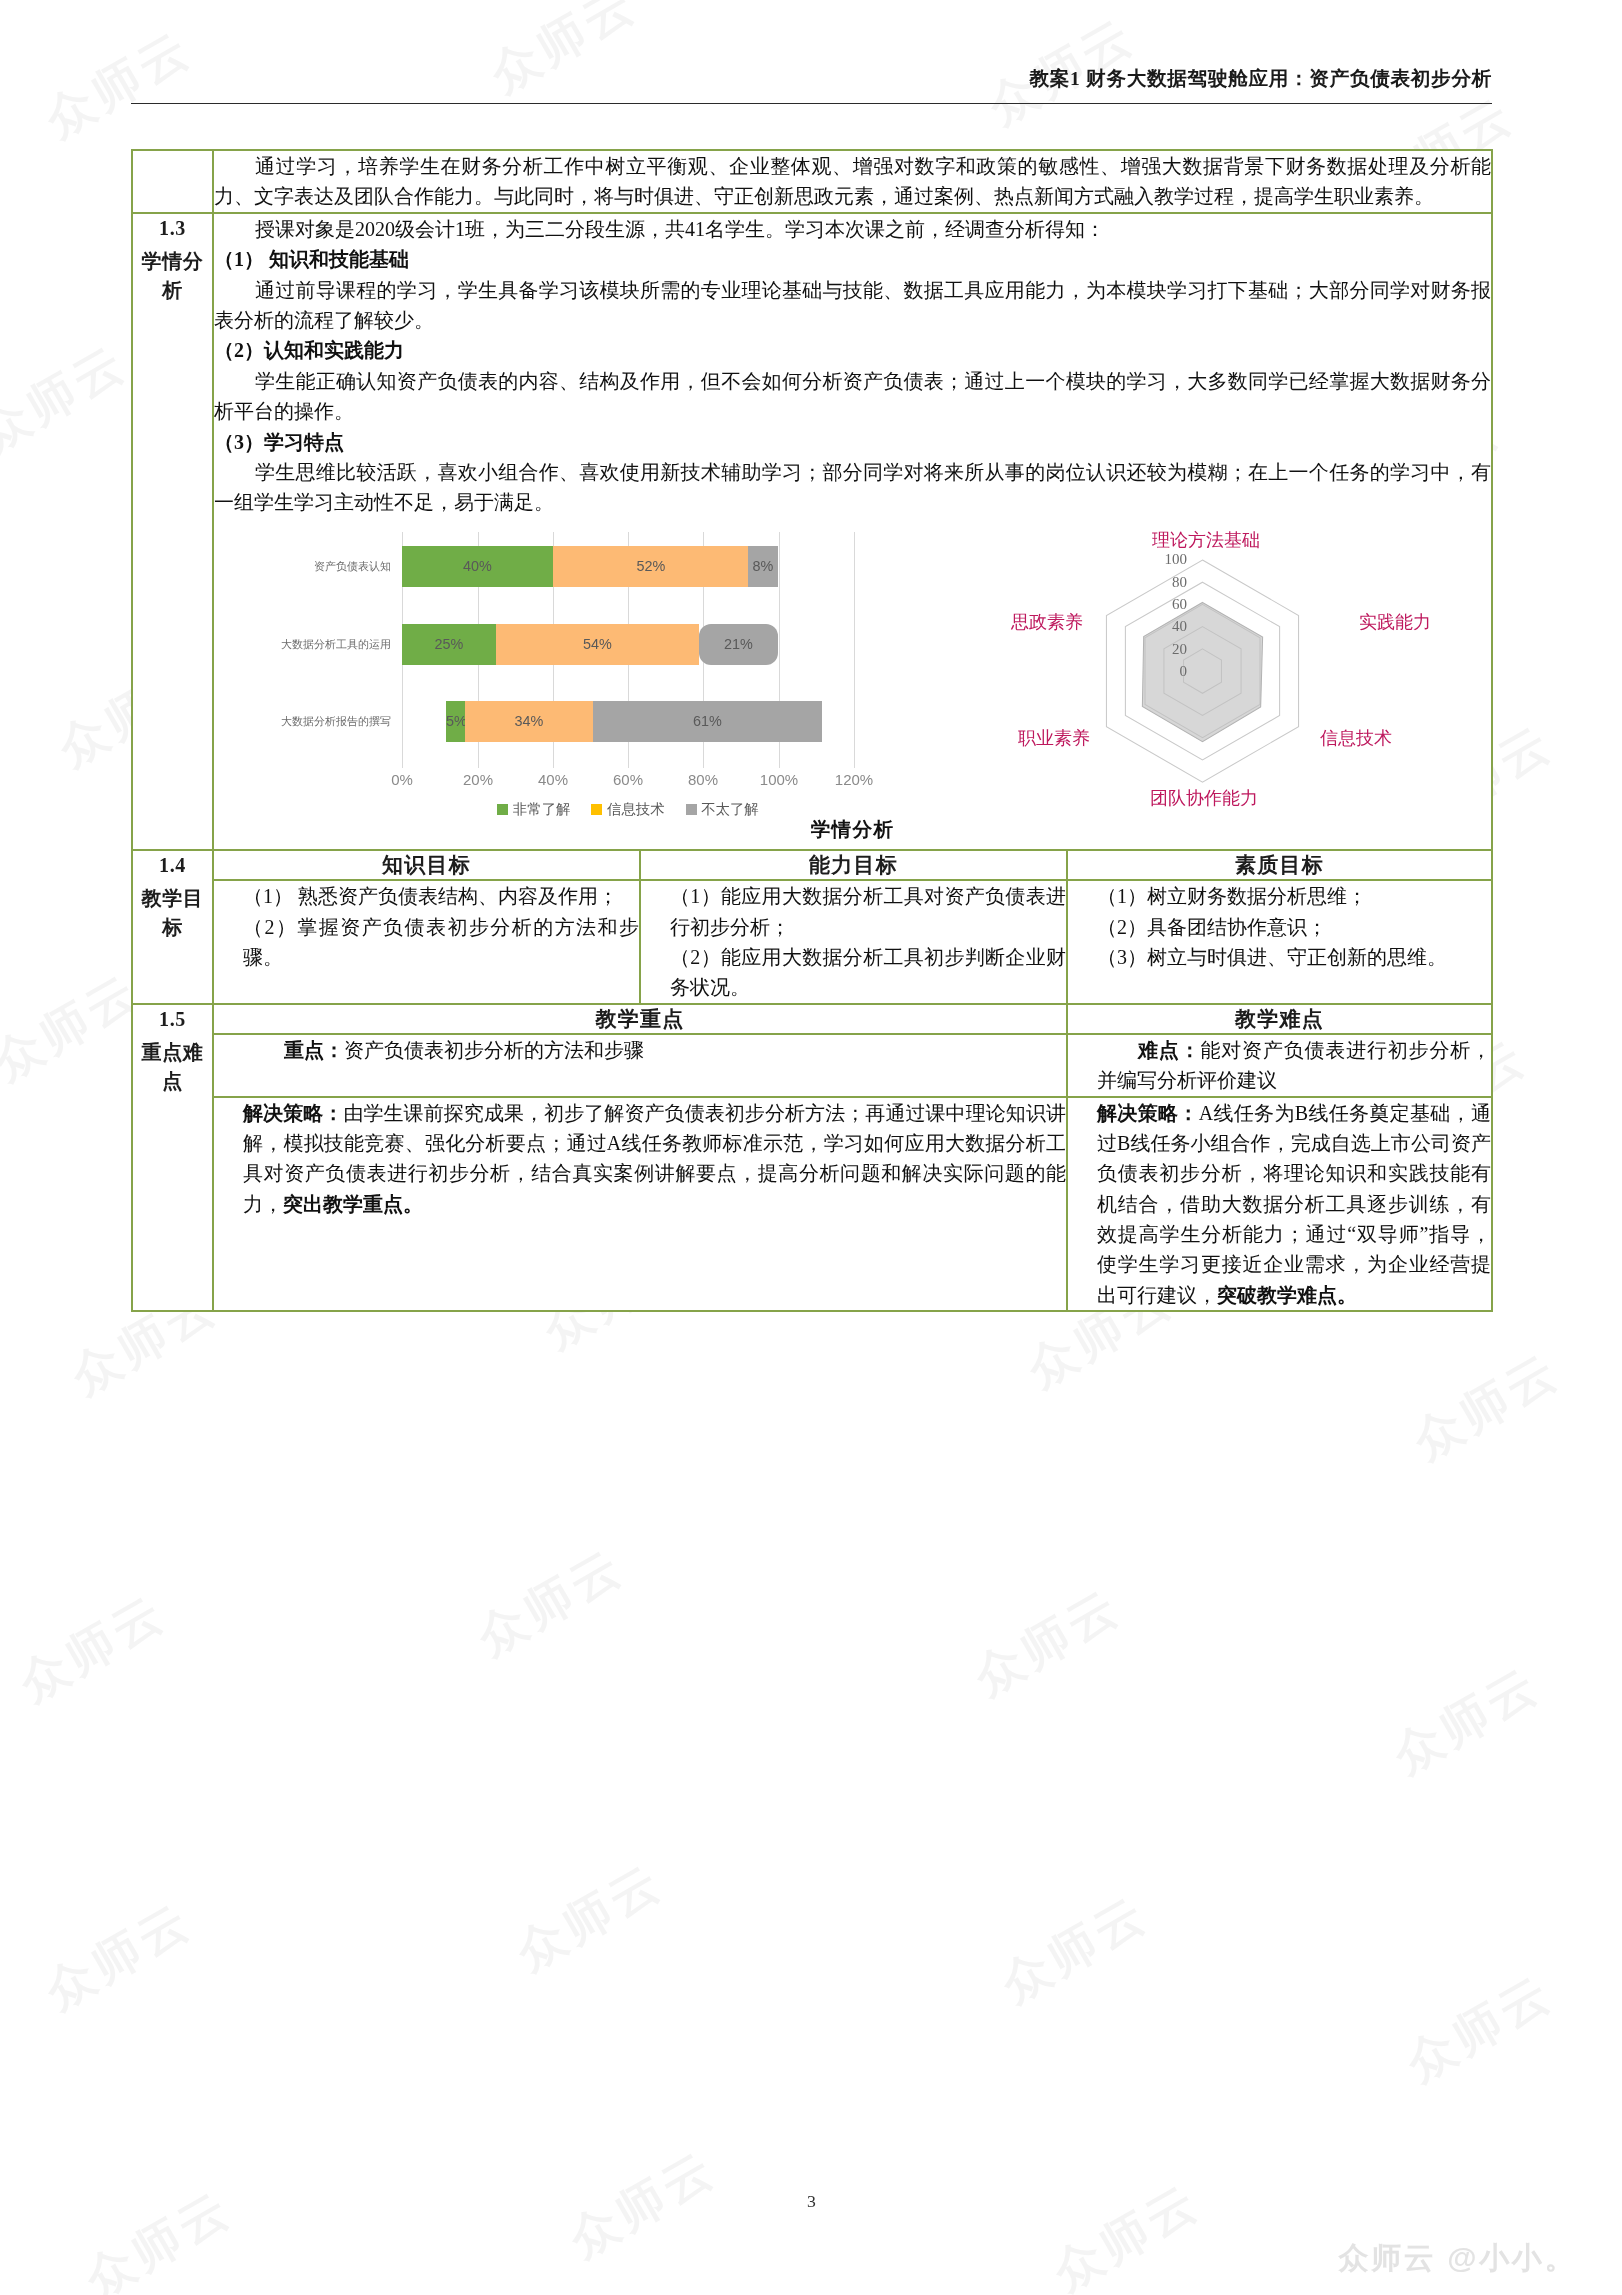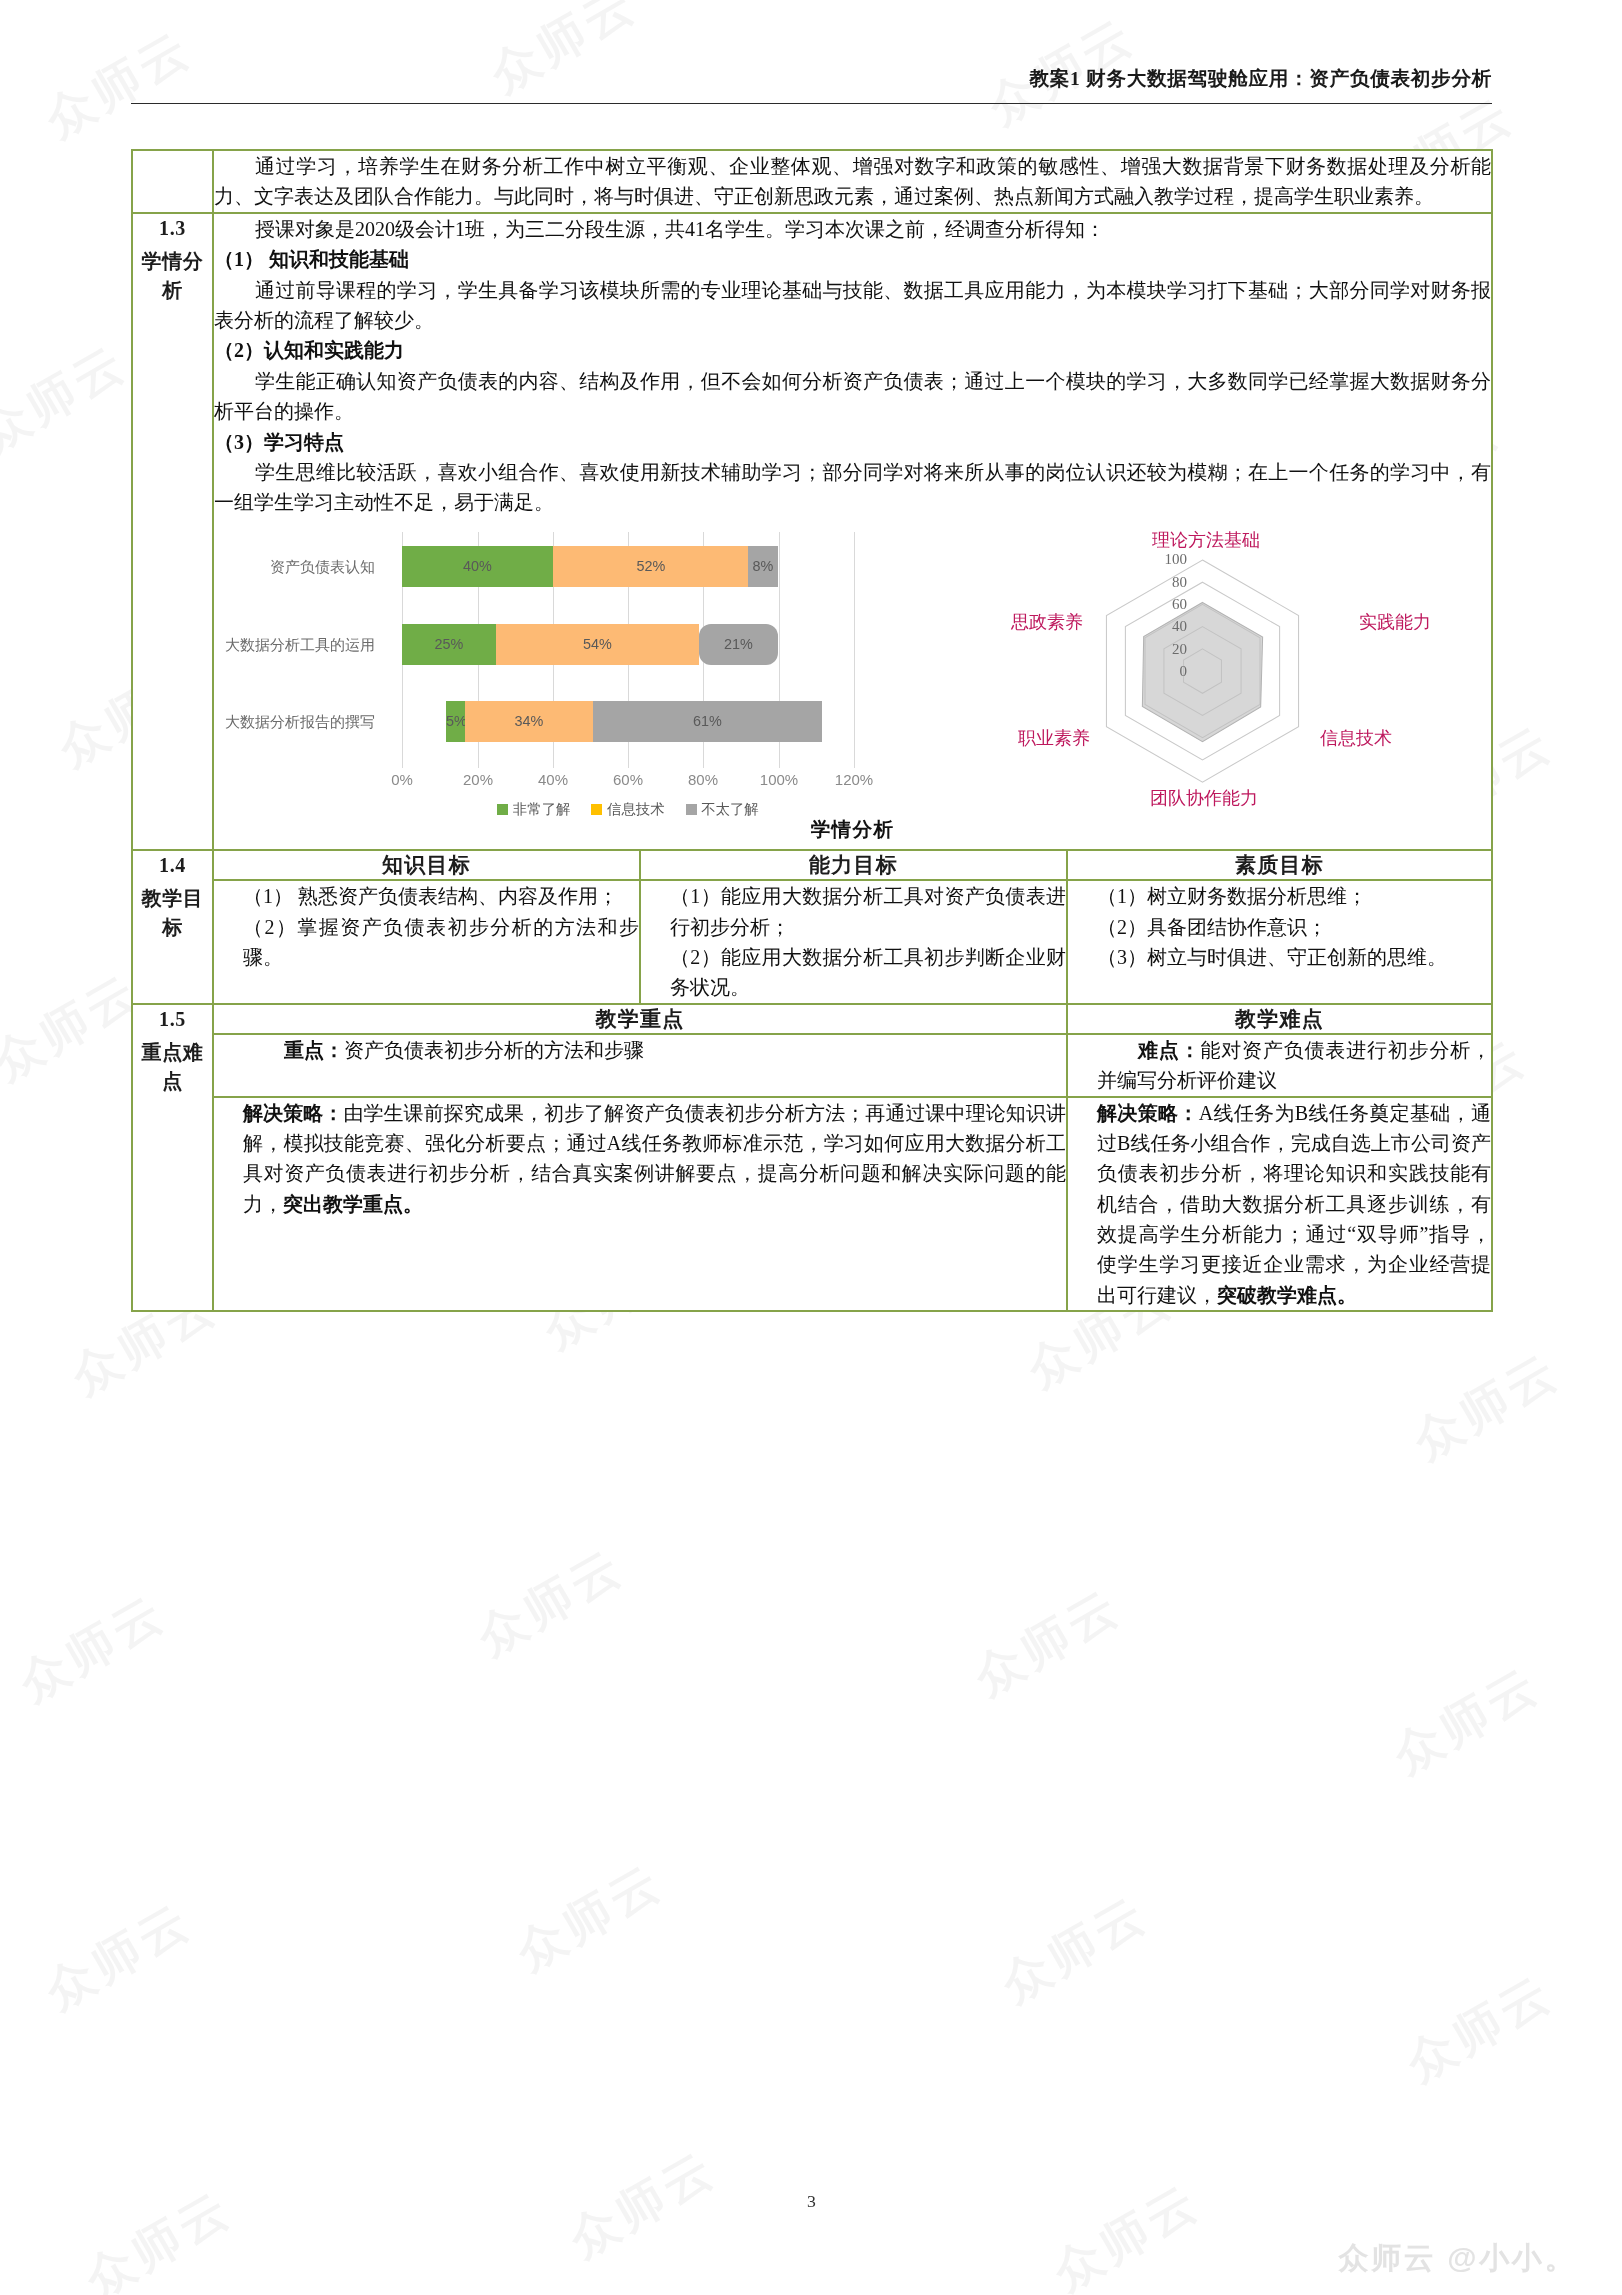--- a/index.html
+++ b/index.html
@@ -154,25 +154,25 @@
     width: 681px;
     height: 275px;
   }
   .bar-row {
     position: absolute;
     height: 41px;
     left: 0; right: 0;
   }
   .bar-cat {
     position: absolute;
-    right: 520px;
+    right: 504px;
     width: 216px;
     text-align: right;
     font-family: "Liberation Sans", sans-serif;
-    font-size: 15px;
+    font-size: 11px;
     color: #6b6b6b;
     line-height: 41px;
     white-space: nowrap;
   }
   .bar-track {
     position: absolute;
     left: 188px;
     top: 0;
     height: 41px;
     width: 452px;

